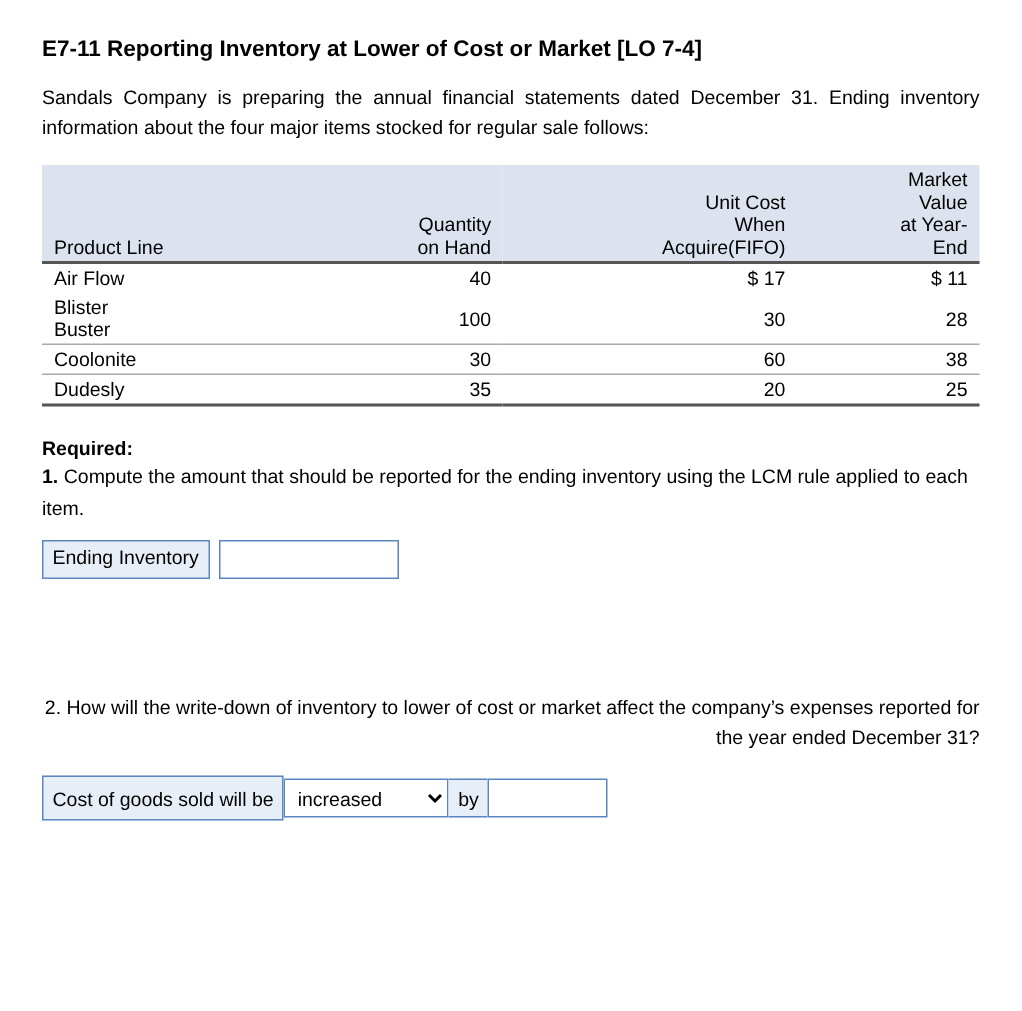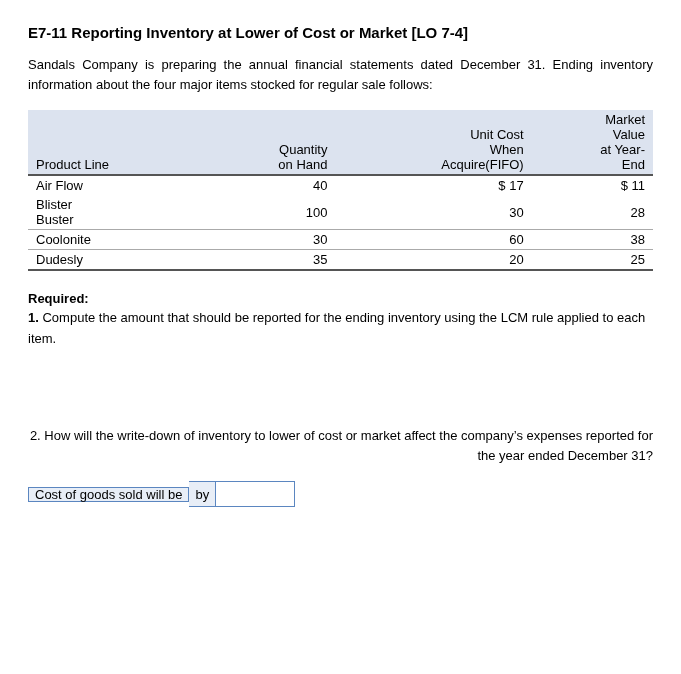--- a/index.html
+++ b/index.html
@@ -105,21 +105,21 @@
     }
     .bottom-row {
       display: flex;
       align-items: center;
       gap: 0;
       margin-top: 4px;
     }
     .bottom-label {
       border: 1px solid #5b86c0;
       background: #e8eef7;
-      height: 15px;
+      height: 30px;
       display: flex;
       align-items: center;
       padding: 0 6px;
       font-size: 13px;
       white-space: nowrap;
     }
     .bottom-select {
       border: 1px solid #5b86c0;
       background: #fff;
       height: 26px;
@@ -199,33 +199,43 @@
     </tr>
   </tbody>
 </table>
 
 <div>
   <p class="required-label">Required:</p>
 
   <div class="required-item">
     <span class="num">1.</span>
     <span>Compute the amount that should be reported for the ending inventory using the LCM rule applied to each item.</span>
+    <div class="input-row">
+      <div class="label-box">
+        <span>Ending Inventory</span>
+      </div>
+      <input class="input-box" type="text" style="width: 120px;" value="">
+    </div>
   </div>
 
   <div style="height: 30px;"></div>
 
   <div class="section2">
     <p class="section2-text">
       <span class="num">2.</span>
       <span>How will the write-down of inventory to lower of cost or market affect the company’s expenses reported for the year ended December 31?</span>
     </p>
 
     <div class="bottom-row">
       <div class="bottom-label">
         <span>Cost of goods sold will be</span>
       </div>
+      <select class="bottom-select">
+        <option value="increased" selected="">increased</option>
+        <option value="decreased">decreased</option>
+      </select>
       <div class="bottom-by">
         <span>by</span>
       </div>
       <input class="bottom-input" type="text" value="" style="">
     </div>
   </div>
 </div>
 
 </body></html>

